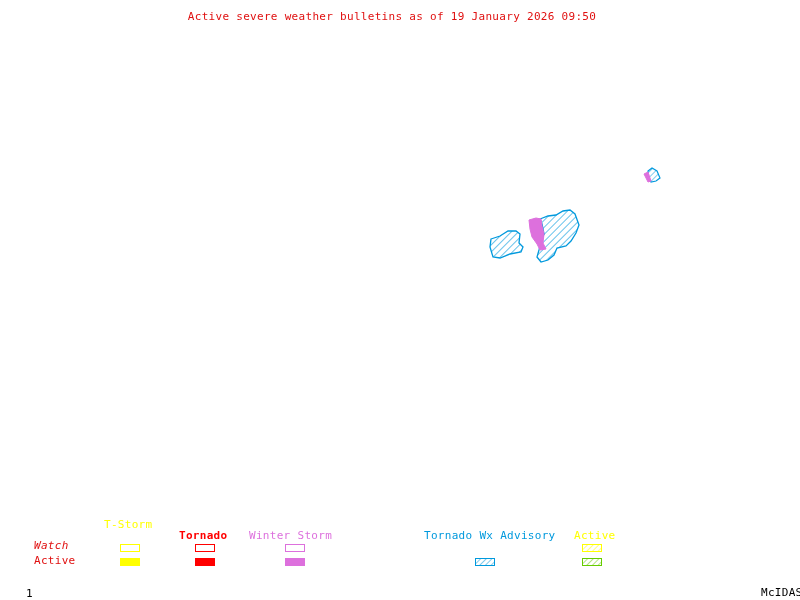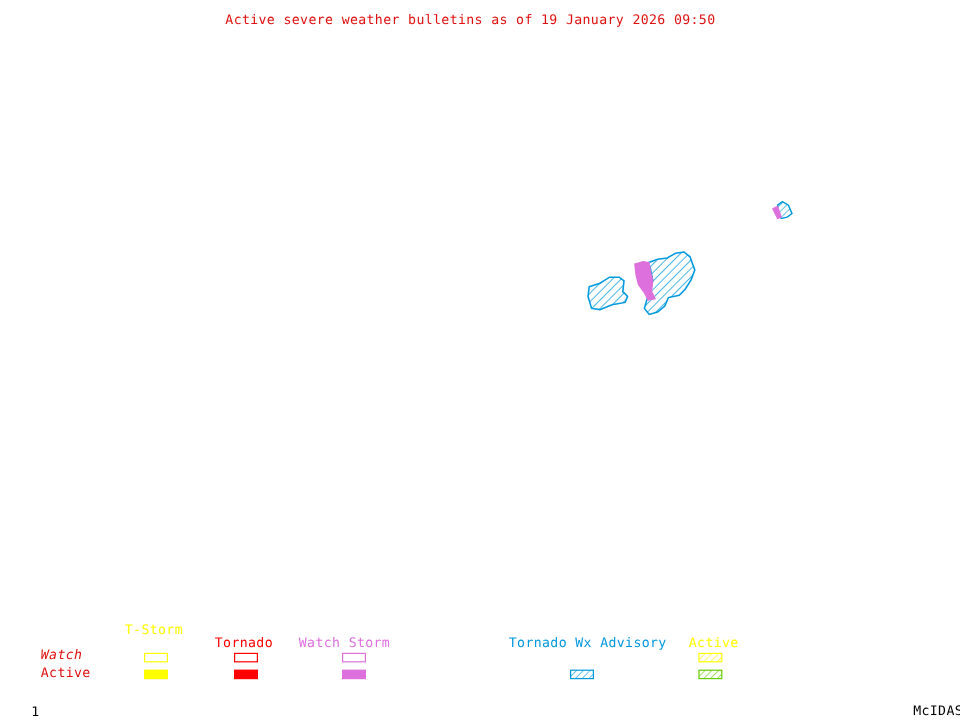--- a/index.html
+++ b/index.html
@@ -39,22 +39,22 @@
 
   <polygon points="648,171 652,168 657,171 660,178 656,181 651,182 648,177" fill="url(#hatch-blue-sm)" stroke="#0099dd" stroke-width="1.2"></polygon>
 
   <polygon points="644,174 648,172 651,181 648,182" fill="#dd70dd" stroke="#dd70dd" stroke-width="1"></polygon>
 </svg>
 
 <div class="txt" style="left:34px; top:540px; color:#e01010;font-style:italic;">Watch</div>
 <div class="txt" style="left:34px; top:555px; color:#e01010;">Active</div>
 
 <div class="txt" style="left:104px; top:519px; color:#ffff00;">T-Storm</div>
-<div class="txt" style="left:179px; top:530px; color:#ff0000;">Tornado</div>
-<div class="txt" style="left:249px; top:530px; color:#dd70dd;">Watch Storm</div>
+<div class="txt" style="left:179px; top:530px; color:#ff0000;font-weight:bold;">Tornado</div>
+<div class="txt" style="left:249px; top:530px; color:#dd70dd;">Winter Storm</div>
 <div class="txt" style="left:424px; top:530px; color:#0099dd;">Tornado Wx Advisory</div>
 <div class="txt" style="left:574px; top:530px; color:#ffff00;">Active</div>
 
 <div class="box" style="left:120px; top:544px; border:1px solid #ffff00;"></div>
 <div class="box" style="left:120px; top:558px; background:#ffff00;"></div>
 
 <div class="box" style="left:195px; top:544px; border:1px solid #ff0000;"></div>
 <div class="box" style="left:195px; top:558px; background:#ff0000;"></div>
 
 <div class="box" style="left:285px; top:544px; border:1px solid #dd70dd;"></div>

